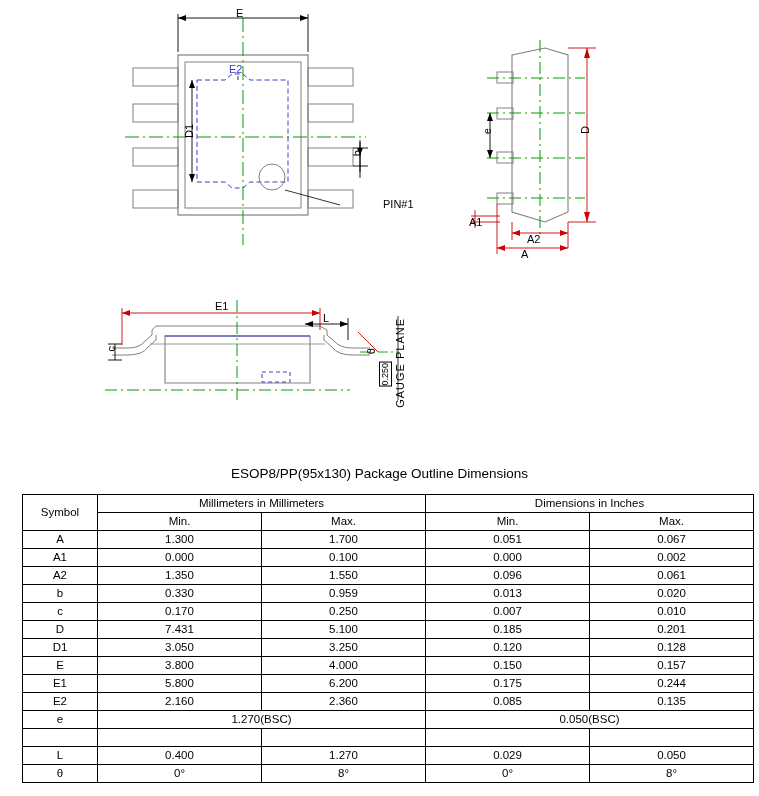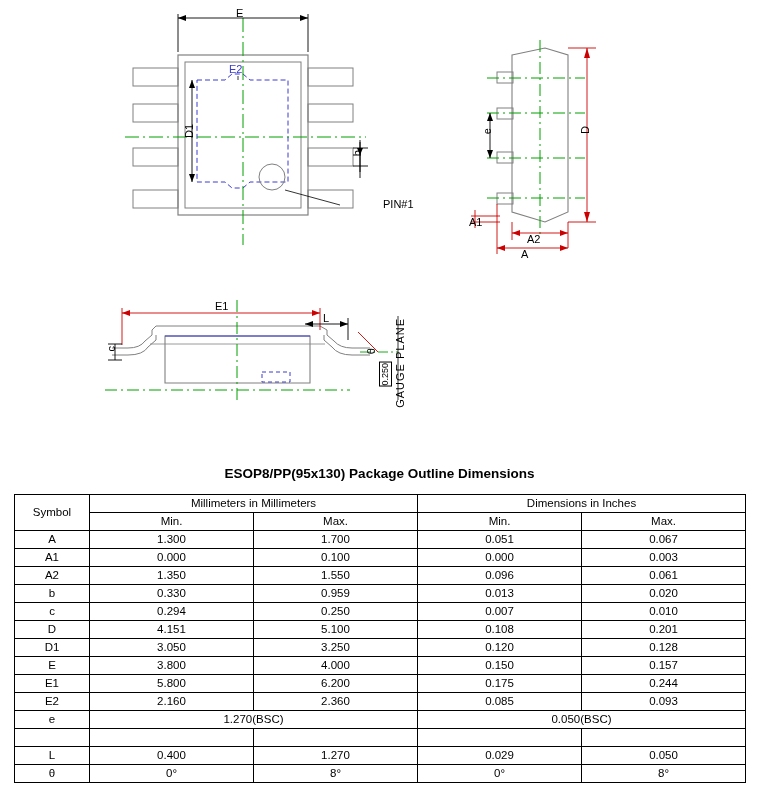--- a/index.html
+++ b/index.html
@@ -47,28 +47,27 @@
 
   
   .fig-title {
     position: absolute;
     top: 466px;
     left: 0;
     width: 759px;
     text-align: center;
     font-size: 13.5px;
     color: #000;
-    font-weight: bold;
   }
 
   
   .table-wrap {
     position: absolute;
     top: 494px;
-    left: 14px;
+    left: 22px;
     width: 731px;
   }
   table.dims {
     border-collapse: collapse;
     width: 731px;
     font-size: 11.5px;
     table-layout: fixed;
   }
   table.dims td, table.dims th {
     border: 1px solid #000;
@@ -307,48 +306,48 @@
             <td>1.300</td>
             <td>1.700</td>
             <td>0.051</td>
             <td>0.067</td>
           </tr>
         <tr>
             <td>A1</td>
             <td>0.000</td>
             <td>0.100</td>
             <td>0.000</td>
-            <td>0.003</td>
+            <td>0.002</td>
           </tr>
         <tr>
             <td>A2</td>
             <td>1.350</td>
             <td>1.550</td>
             <td>0.096</td>
             <td>0.061</td>
           </tr>
         <tr>
             <td>b</td>
             <td>0.330</td>
             <td>0.959</td>
             <td>0.013</td>
             <td>0.020</td>
           </tr>
         <tr>
             <td>c</td>
-            <td>0.294</td>
+            <td>0.170</td>
             <td>0.250</td>
             <td>0.007</td>
             <td>0.010</td>
           </tr>
         <tr>
             <td>D</td>
-            <td>4.151</td>
+            <td>7.431</td>
             <td>5.100</td>
-            <td>0.108</td>
+            <td>0.185</td>
             <td>0.201</td>
           </tr>
         <tr>
             <td>D1</td>
             <td>3.050</td>
             <td>3.250</td>
             <td>0.120</td>
             <td>0.128</td>
           </tr>
         <tr>
@@ -363,21 +362,21 @@
             <td>5.800</td>
             <td>6.200</td>
             <td>0.175</td>
             <td>0.244</td>
           </tr>
         <tr>
             <td>E2</td>
             <td>2.160</td>
             <td>2.360</td>
             <td>0.085</td>
-            <td>0.093</td>
+            <td>0.135</td>
           </tr>
 
         <tr>
           <td>e</td>
           <td colspan="2">1.270(BSC)</td>
           <td colspan="2">0.050(BSC)</td>
         </tr>
 
         <tr class="blank-row">
           <td></td>

